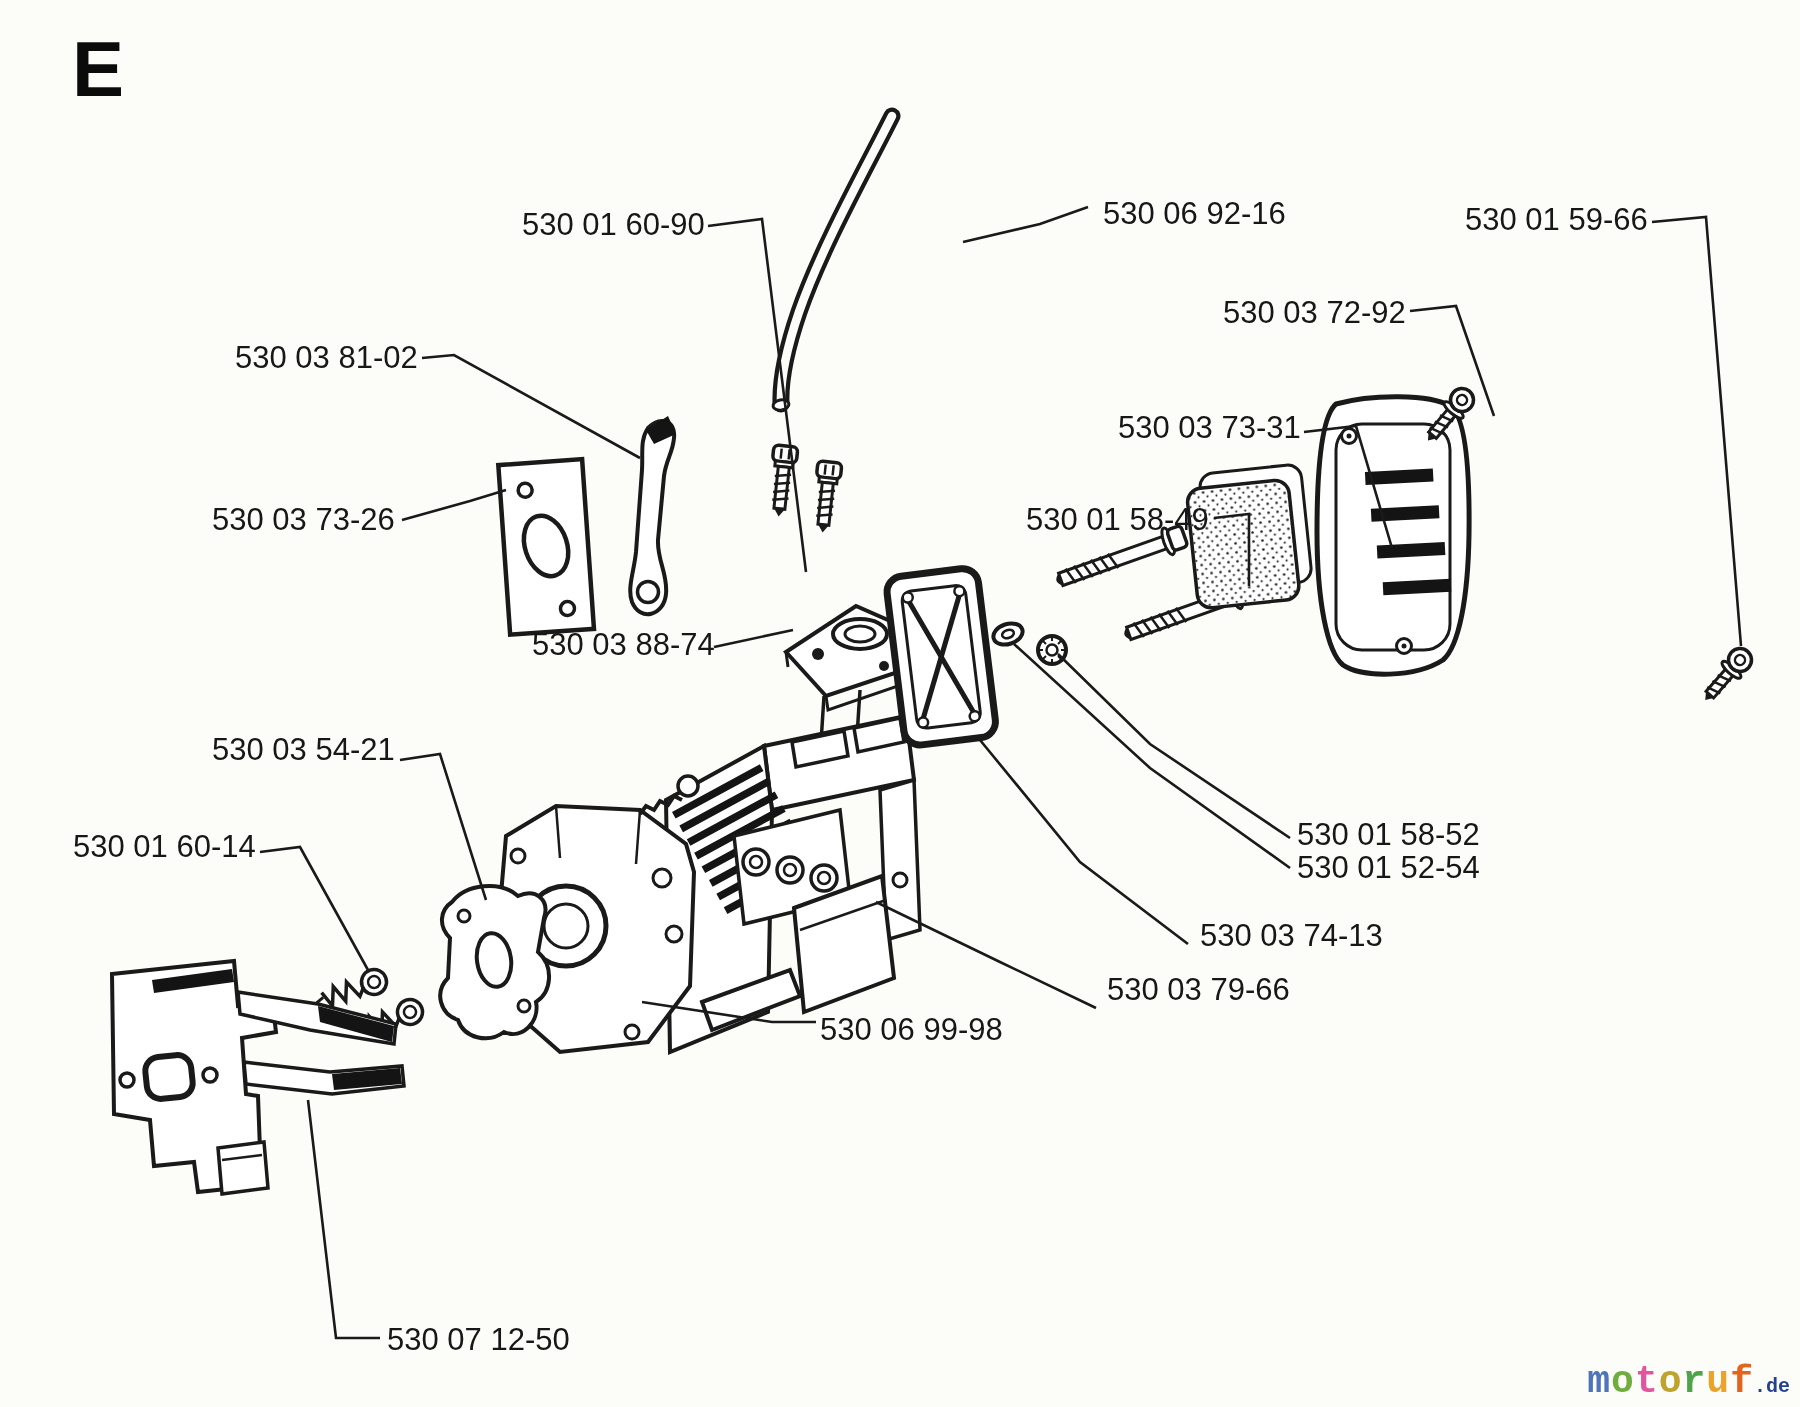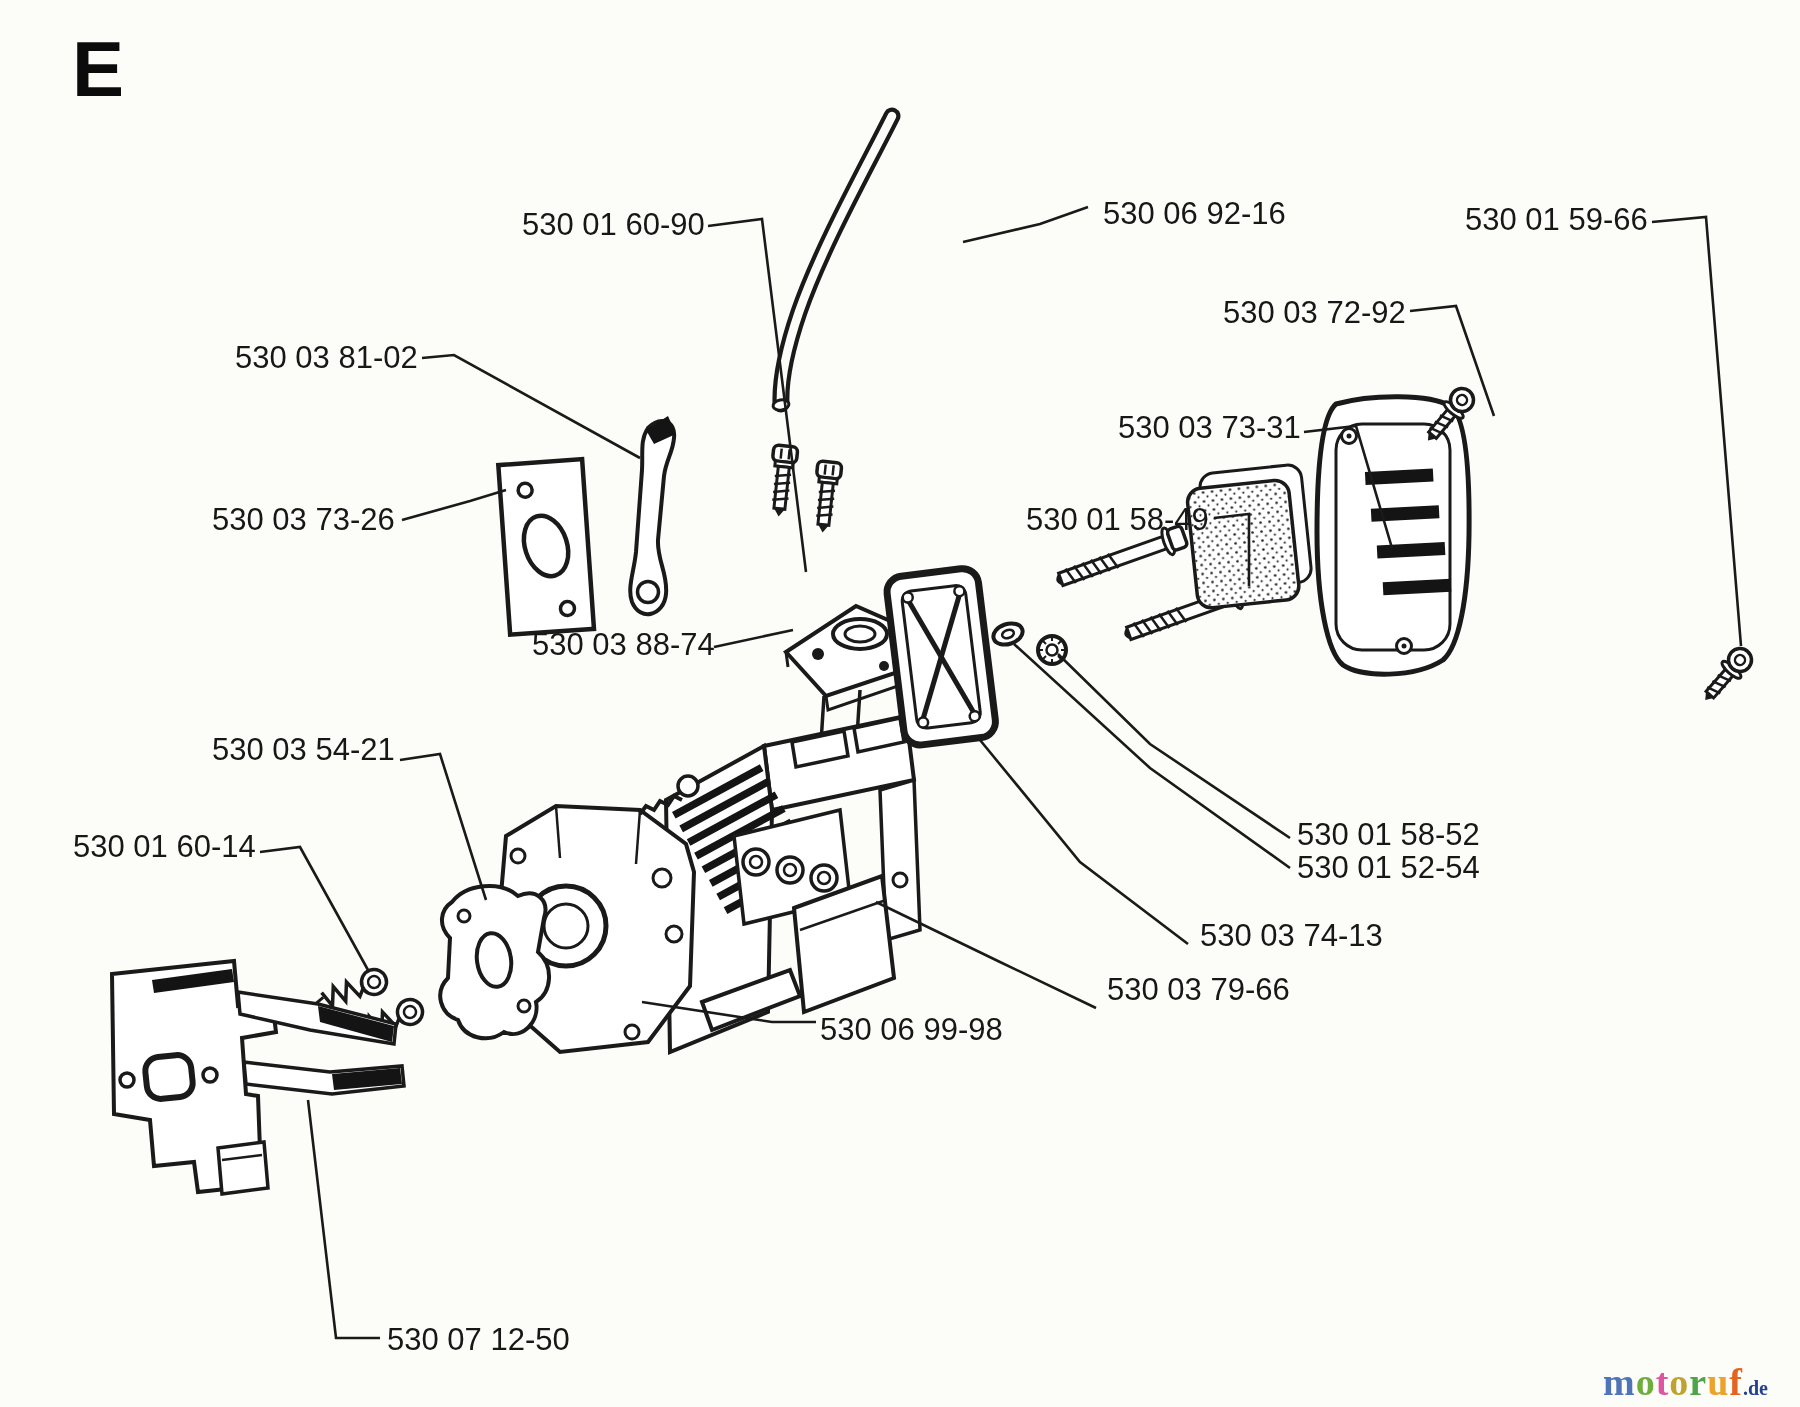--- a/index.html
+++ b/index.html
@@ -5,22 +5,22 @@
   html,body{margin:0;padding:0;}
   body{
     width:1800px;height:1407px;position:relative;
     background:#fcfdf9;overflow:hidden;
     font-family:"Liberation Sans",sans-serif;
   }
   svg.diagram{position:absolute;left:0;top:0;}
   svg .part-label{font:31px "Liberation Sans",sans-serif;fill:#171717;}
   svg .section-letter{font:700 78px "Liberation Sans",sans-serif;fill:#0b0b0b;}
   .watermark{
-    position:absolute;right:32px;bottom:6px;
-    font-family:Liberation Serif, serif;font-weight:700;font-size:38px;
+    position:absolute;right:10px;bottom:6px;
+    font-family:Liberation Mono, monospace;font-weight:700;font-size:38px;
     letter-spacing:1px;white-space:nowrap;line-height:1;
   }
   .watermark .suffix{font-size:20px;letter-spacing:0;}
 </style>
 </head>
 <body>
 
 <svg class="diagram" width="1800" height="1407" viewBox="0 0 1800 1407">
   <defs>
     <pattern id="dotp" width="9" height="9" patternUnits="userSpaceOnUse">

